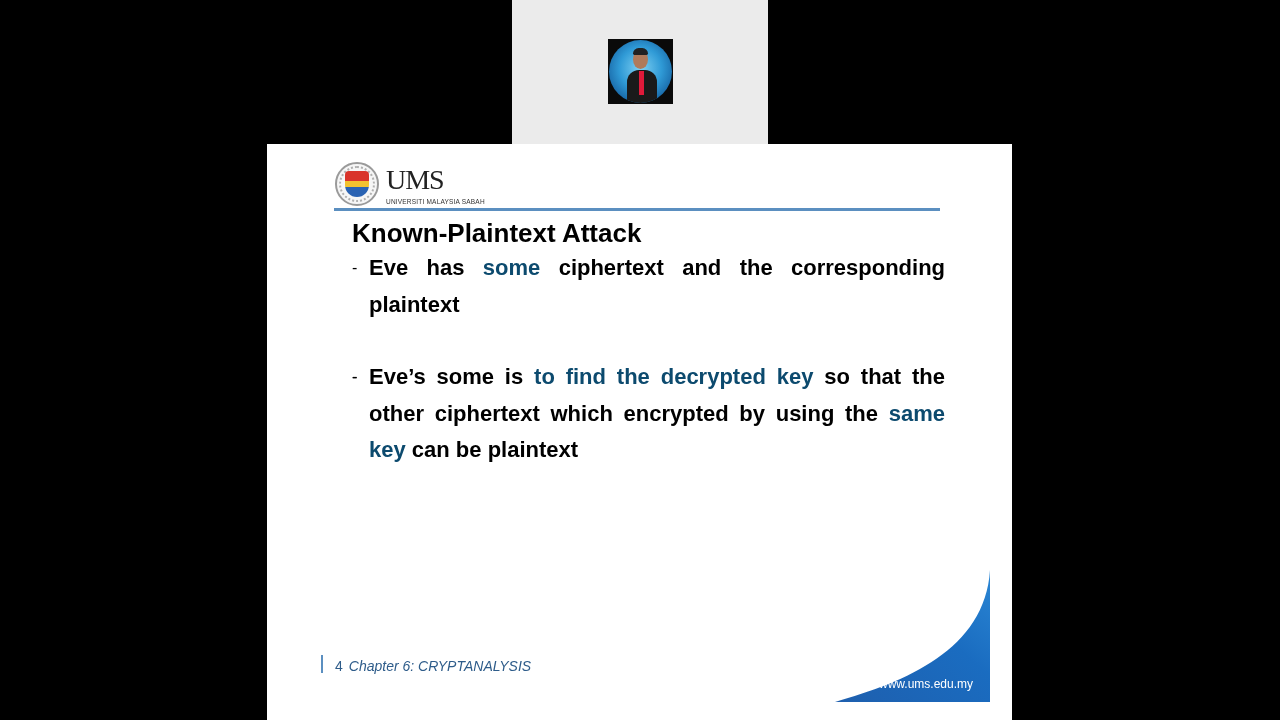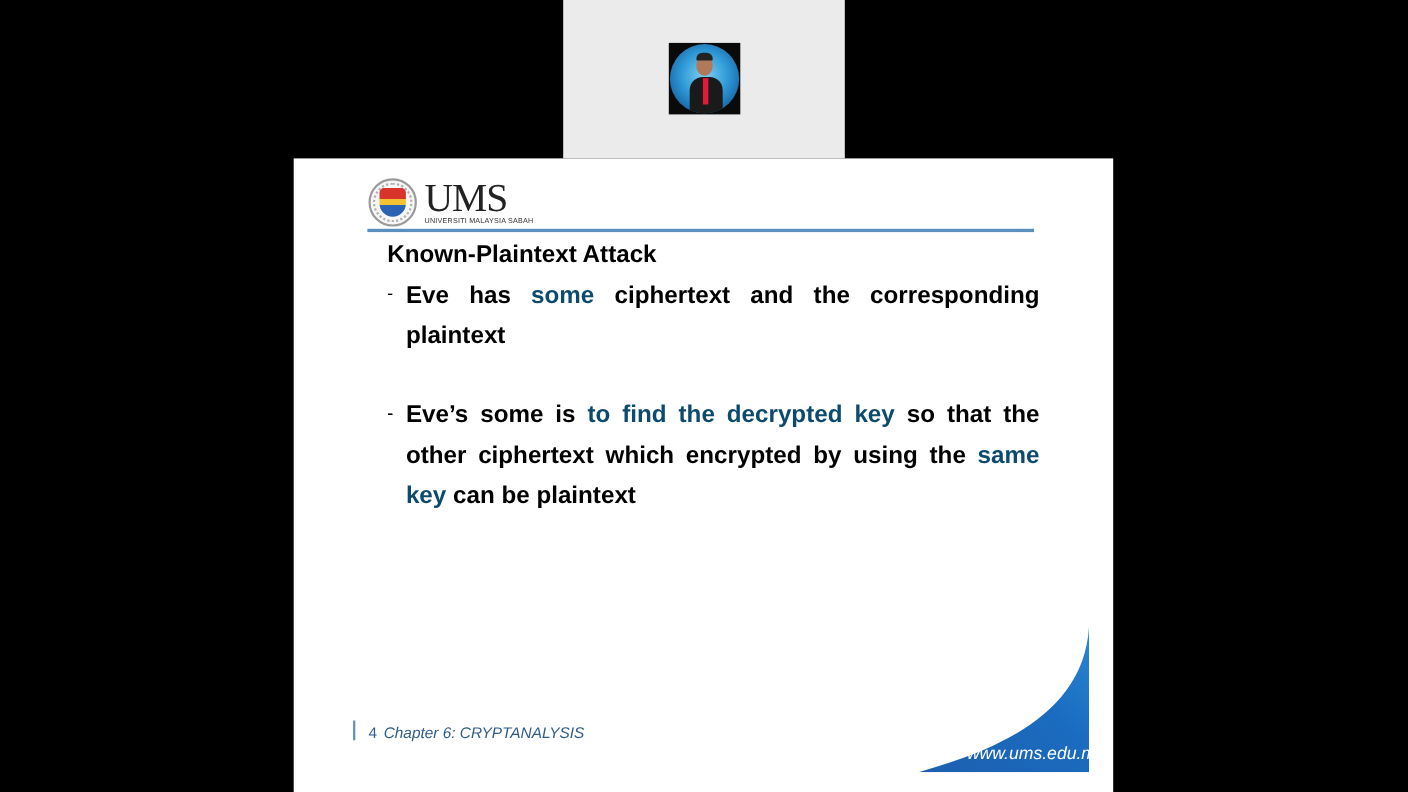--- a/index.html
+++ b/index.html
@@ -12,36 +12,36 @@
   .avatar-person-tie { position:absolute; left:30px; top:31px; width:5px; height:24px; background:#e01a3a; }
   .avatar-person-head { position:absolute; left:24px; top:10px; width:15px; height:19px; background:#b07a5a; border-radius:50%; }
   .avatar-person-hair { position:absolute; left:24px; top:8px; width:15px; height:7px; background:#222; border-radius:8px 8px 2px 2px; }
 
   .slide { position:absolute; left:267px; top:144px; width:745px; height:576px; background:#fff; overflow:hidden; }
   .logo { position:absolute; left:68px; top:16px; height:48px; display:flex; align-items:center; }
   .crest { width:44px; height:44px; border-radius:50%; border:2px solid #9a9a9a; box-sizing:border-box; position:relative; background:#f6f6f6; }
   .crest-inner { position:absolute; left:8px; top:7px; width:24px; height:26px; border-radius:4px 4px 12px 12px; background:linear-gradient(#d9342b 0 38%, #f2c230 38% 60%, #2a63b3 60%); }
   .crest-dots { position:absolute; inset:2px; border:2px dotted #b0b0b0; border-radius:50%; }
   .logo-text { margin-left:7px; display:flex; flex-direction:column; }
-  .logo-ums { font-family:"Liberation Serif", serif; font-size:36px; line-height:34px; color:#222; letter-spacing:-1px; }
+  .logo-ums { font-family:"Liberation Serif", serif; font-size:28px; line-height:34px; color:#222; letter-spacing:-1px; }
   .logo-sub { font-size:6.5px; color:#333; letter-spacing:0.2px; margin-top:1px; }
   .header-rule { position:absolute; left:67px; top:64px; width:606px; height:3px; background:#5b8fc0; }
 
-  .title { position:absolute; left:85px; top:74px; font-size:22px; font-weight:bold; color:#000; }
+  .title { position:absolute; left:85px; top:74px; font-size:26px; font-weight:bold; color:#000; }
   .bullets { position:absolute; left:85px; top:106px; width:593px; }
   .bullet { position:relative; padding-left:17px; font-size:22px; font-weight:bold; line-height:36.5px; color:#000; text-align:justify; }
   .bullet .dash { position:absolute; left:0; top:0; font-weight:normal; font-size:16px; }
   .bullet + .bullet { margin-top:36px; }
   .red { color:#0c4a6e; }
 
   .footer-bar { position:absolute; left:54px; top:511px; width:2px; height:18px; background:#5b8fc0; }
   .footer-text { position:absolute; left:68px; top:514px; font-size:14px; font-style:italic; color:#2e5c8a; }
   .footer-num { font-style:normal; margin-right:6px; }
   .corner { position:absolute; left:568px; top:426px; width:157px; height:132px; }
-  .url { position:absolute; left:612px; top:533px; font-size:16px; color:#fff;font-style:italic; }
+  .url { position:absolute; left:612px; top:533px; font-size:12px; color:#fff; }
 </style>
 </head>
 <body>
 
 <div class="cam-panel">
   <div class="avatar">
     <div class="avatar-circle">
       <div class="avatar-person-body"></div>
       <div class="avatar-person-tie"></div>
       <div class="avatar-person-head"></div>

